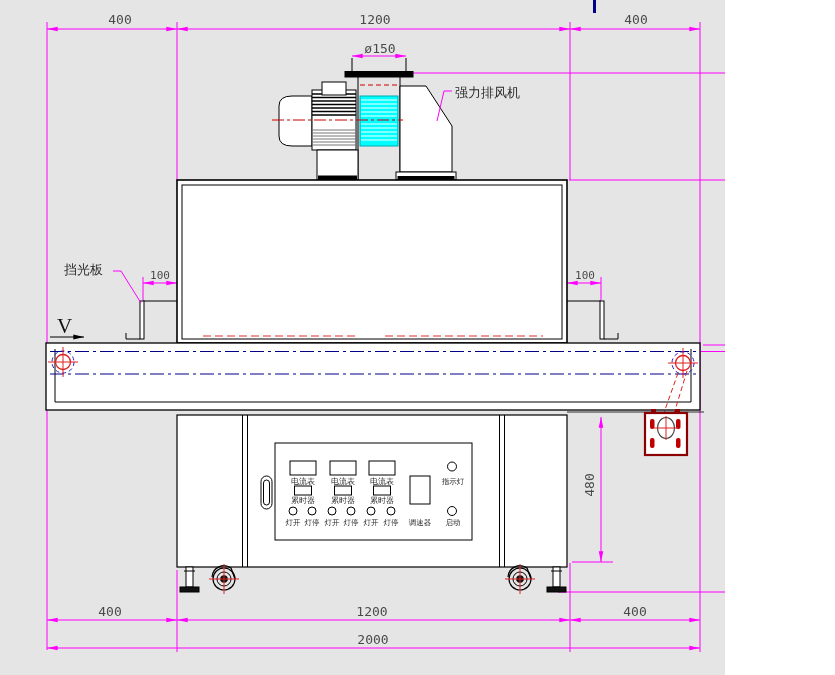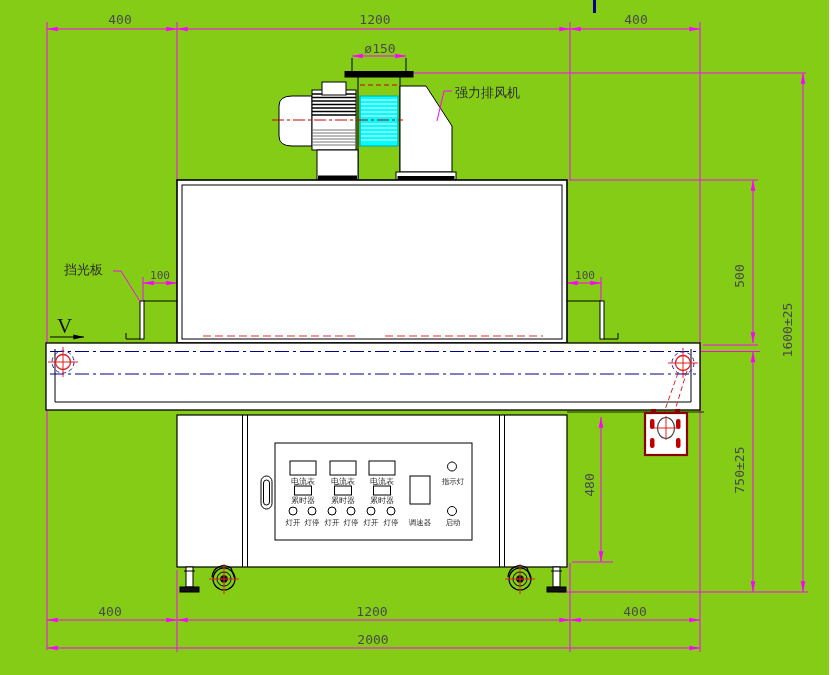--- a/index.html
+++ b/index.html
@@ -1,16 +1,16 @@
 <!DOCTYPE html>
 <html><head>
 <meta charset="utf-8">
 <style>
   html,body{margin:0;padding:0;background:#ffffff;}
-  .stage{position:relative;width:829px;height:675px;background:#84cc16;overflow:hidden;}
+  .stage{position:relative;width:725px;height:675px;background:#e5e5e5;overflow:hidden;}
   svg{position:absolute;left:0;top:0;}
   text{user-select:none;}
   .dim{font-family:"DejaVu Sans Mono",monospace;fill:#4a4a4a;font-size:13px;}
   .dimsmall{font-family:"DejaVu Sans Mono",monospace;fill:#4a4a4a;font-size:11px;}
   .cn{font-family:"Liberation Sans",sans-serif;fill:#2b2b2b;font-size:13px;}
   .cnp{font-family:"Liberation Sans",sans-serif;fill:#2b2b2b;font-size:8px;}
   .cnps{font-family:"Liberation Sans",sans-serif;fill:#2b2b2b;font-size:7.5px;}
   .vlab{font-family:"Liberation Serif",serif;fill:#111;font-size:21px;}
 </style>
 </head>

